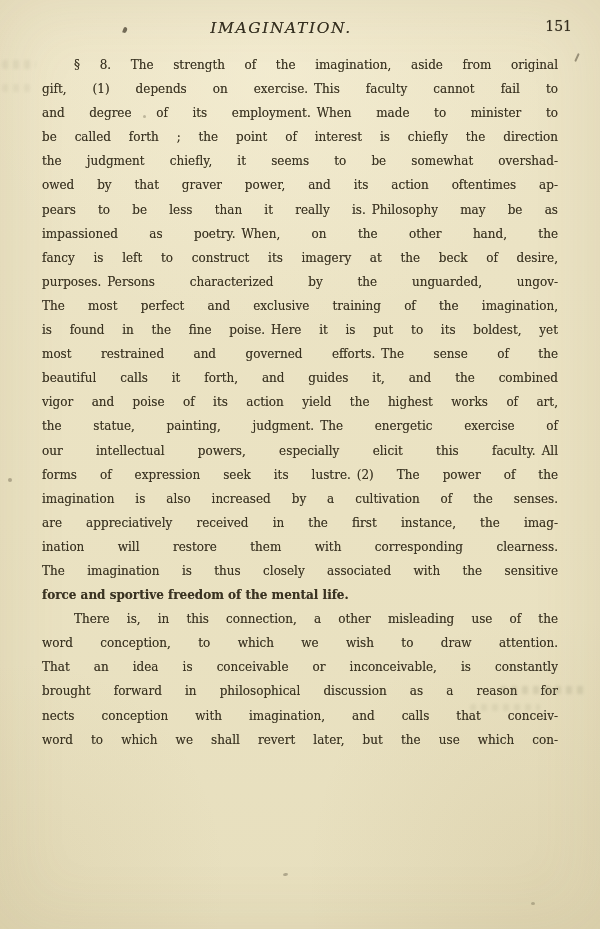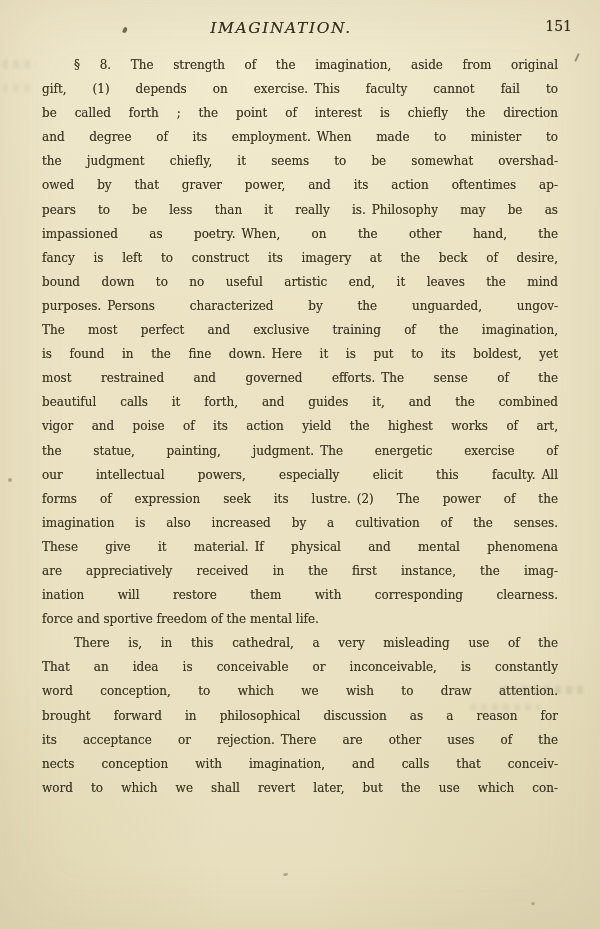--- a/index.html
+++ b/index.html
@@ -49,21 +49,21 @@
     text-shadow: 0 0 0.6px rgba(58,51,34,0.5);
   }
   .line {
     font-size: 12px;
     line-height: 24.1px;
     text-align: justify;
     text-align-last: justify;
     white-space: normal;
   }
   .line.indent { text-indent: 32px; }
-  .line.parend { text-align-last: left; }
+  .line.parend { text-align-last: left; font-weight: bold; }
   
   .speck { position: absolute; background: #4a4130; border-radius: 50% 50% 50% 0; opacity: 0.75; }
   .speck.s1 { left: 123px; top: 27px; width: 4px; height: 6px; transform: rotate(18deg); }
   .speck.s2 { left: 576px; top: 53px; width: 2px; height: 9px; transform: rotate(24deg); opacity: 0.5; border-radius: 2px; }
   .speck.s3 { left: 8px;  top: 478px; width: 4px; height: 4px; opacity: 0.35; border-radius: 50%; }
   .speck.s4 { left: 283px; top: 873px; width: 5px; height: 3px; opacity: 0.35; border-radius: 50%; transform: rotate(-10deg); }
   .speck.s5 { left: 531px; top: 902px; width: 4px; height: 3px; opacity: 0.3; border-radius: 50%; }
   .speck.s6 { left: 143px; top: 115px; width: 3px; height: 3px; opacity: 0.3; border-radius: 50%; }
   
   .bleed {
@@ -85,47 +85,45 @@
 <div class="page">
 
   <div class="header">
     <div class="running-title">IMAGINATION.</div>
     <div class="page-number">151</div>
   </div>
 
   <div class="textblock">
     <div class="line indent">§ 8. The strength of the imagination, aside from original</div>
     <div class="line">gift, (1) depends on exercise. This faculty cannot fail to</div>
+    <div class="line">and degree of its employment. When made to minister to</div>
     <div class="line">be called forth ; the point of interest is chiefly the direction</div>
-    <div class="line">and degree of its employment. When made to minister to</div>
     <div class="line">the judgment chiefly, it seems to be somewhat overshad-</div>
     <div class="line">owed by that graver power, and its action oftentimes ap-</div>
     <div class="line">pears to be less than it really is. Philosophy may be as</div>
     <div class="line">impassioned as poetry. When, on the other hand, the</div>
     <div class="line">fancy is left to construct its imagery at the beck of desire,</div>
-    <div class="line">bound down to no useful artistic end, it leaves the mind</div>
     <div class="line">purposes. Persons characterized by the unguarded, ungov-</div>
     <div class="line">The most perfect and exclusive training of the imagination,</div>
-    <div class="line">is found in the fine down. Here it is put to its boldest, yet</div>
+    <div class="line">is found in the fine poise. Here it is put to its boldest, yet</div>
     <div class="line">most restrained and governed efforts. The sense of the</div>
     <div class="line">beautiful calls it forth, and guides it, and the combined</div>
     <div class="line">vigor and poise of its action yield the highest works of art,</div>
     <div class="line">the statue, painting, judgment. The energetic exercise of</div>
     <div class="line">our intellectual powers, especially elicit this faculty. All</div>
     <div class="line">forms of expression seek its lustre. (2) The power of the</div>
     <div class="line">imagination is also increased by a cultivation of the senses.</div>
-    <div class="line">These give it material. If physical and mental phenomena</div>
     <div class="line">are appreciatively received in the first instance, the imag-</div>
     <div class="line">ination will restore them with corresponding clearness.</div>
+    <div class="line">The imagination is thus closely associated with the sensitive</div>
     <div class="line parend">force and sportive freedom of the mental life.</div>
-    <div class="line indent">There is, in this cathedral, a very misleading use of the</div>
+    <div class="line indent">There is, in this connection, a other misleading use of the</div>
+    <div class="line">word conception, to which we wish to draw attention.</div>
     <div class="line">That an idea is conceivable or inconceivable, is constantly</div>
-    <div class="line">word conception, to which we wish to draw attention.</div>
     <div class="line">brought forward in philosophical discussion as a reason for</div>
-    <div class="line">its acceptance or rejection. There are other uses of the</div>
     <div class="line">nects conception with imagination, and calls that conceiv-</div>
     <div class="line">word to which we shall revert later, but the use which con-</div>
   </div>
 
   <div class="speck s1"></div>
   <div class="speck s2"></div>
   <div class="speck s3"></div>
   <div class="speck s4"></div>
   <div class="speck s5"></div>
   <div class="speck s6"></div>

